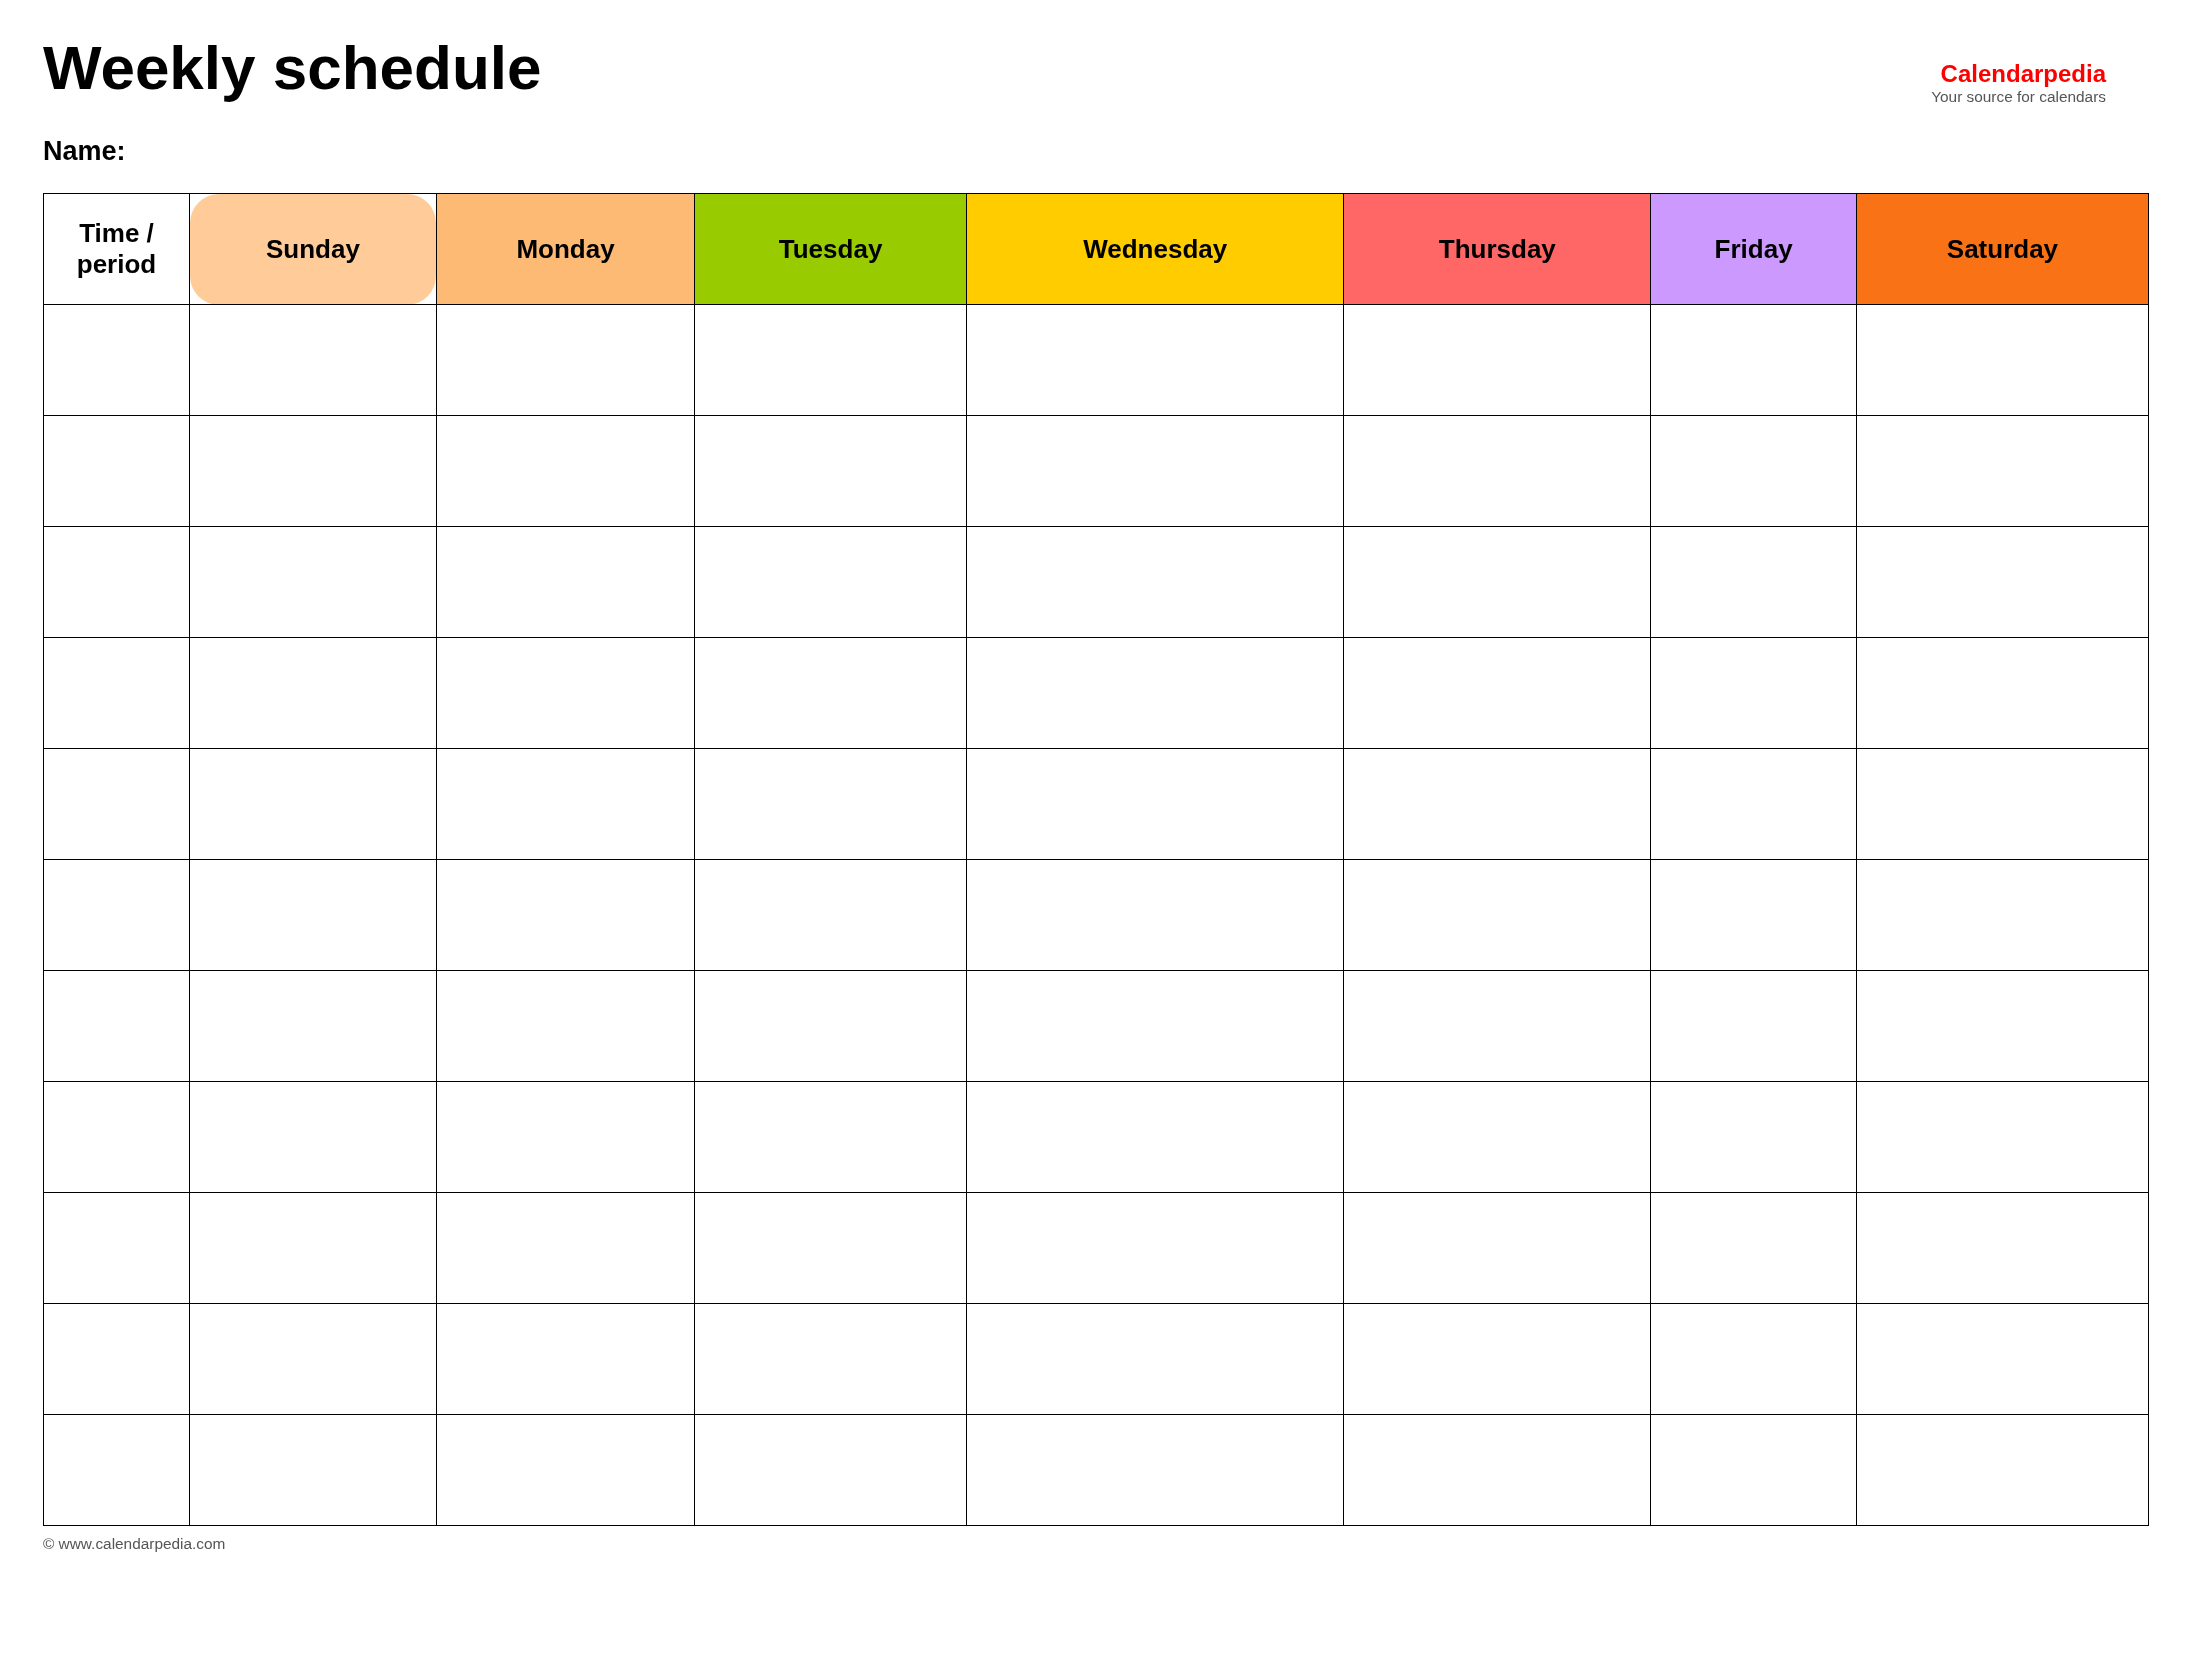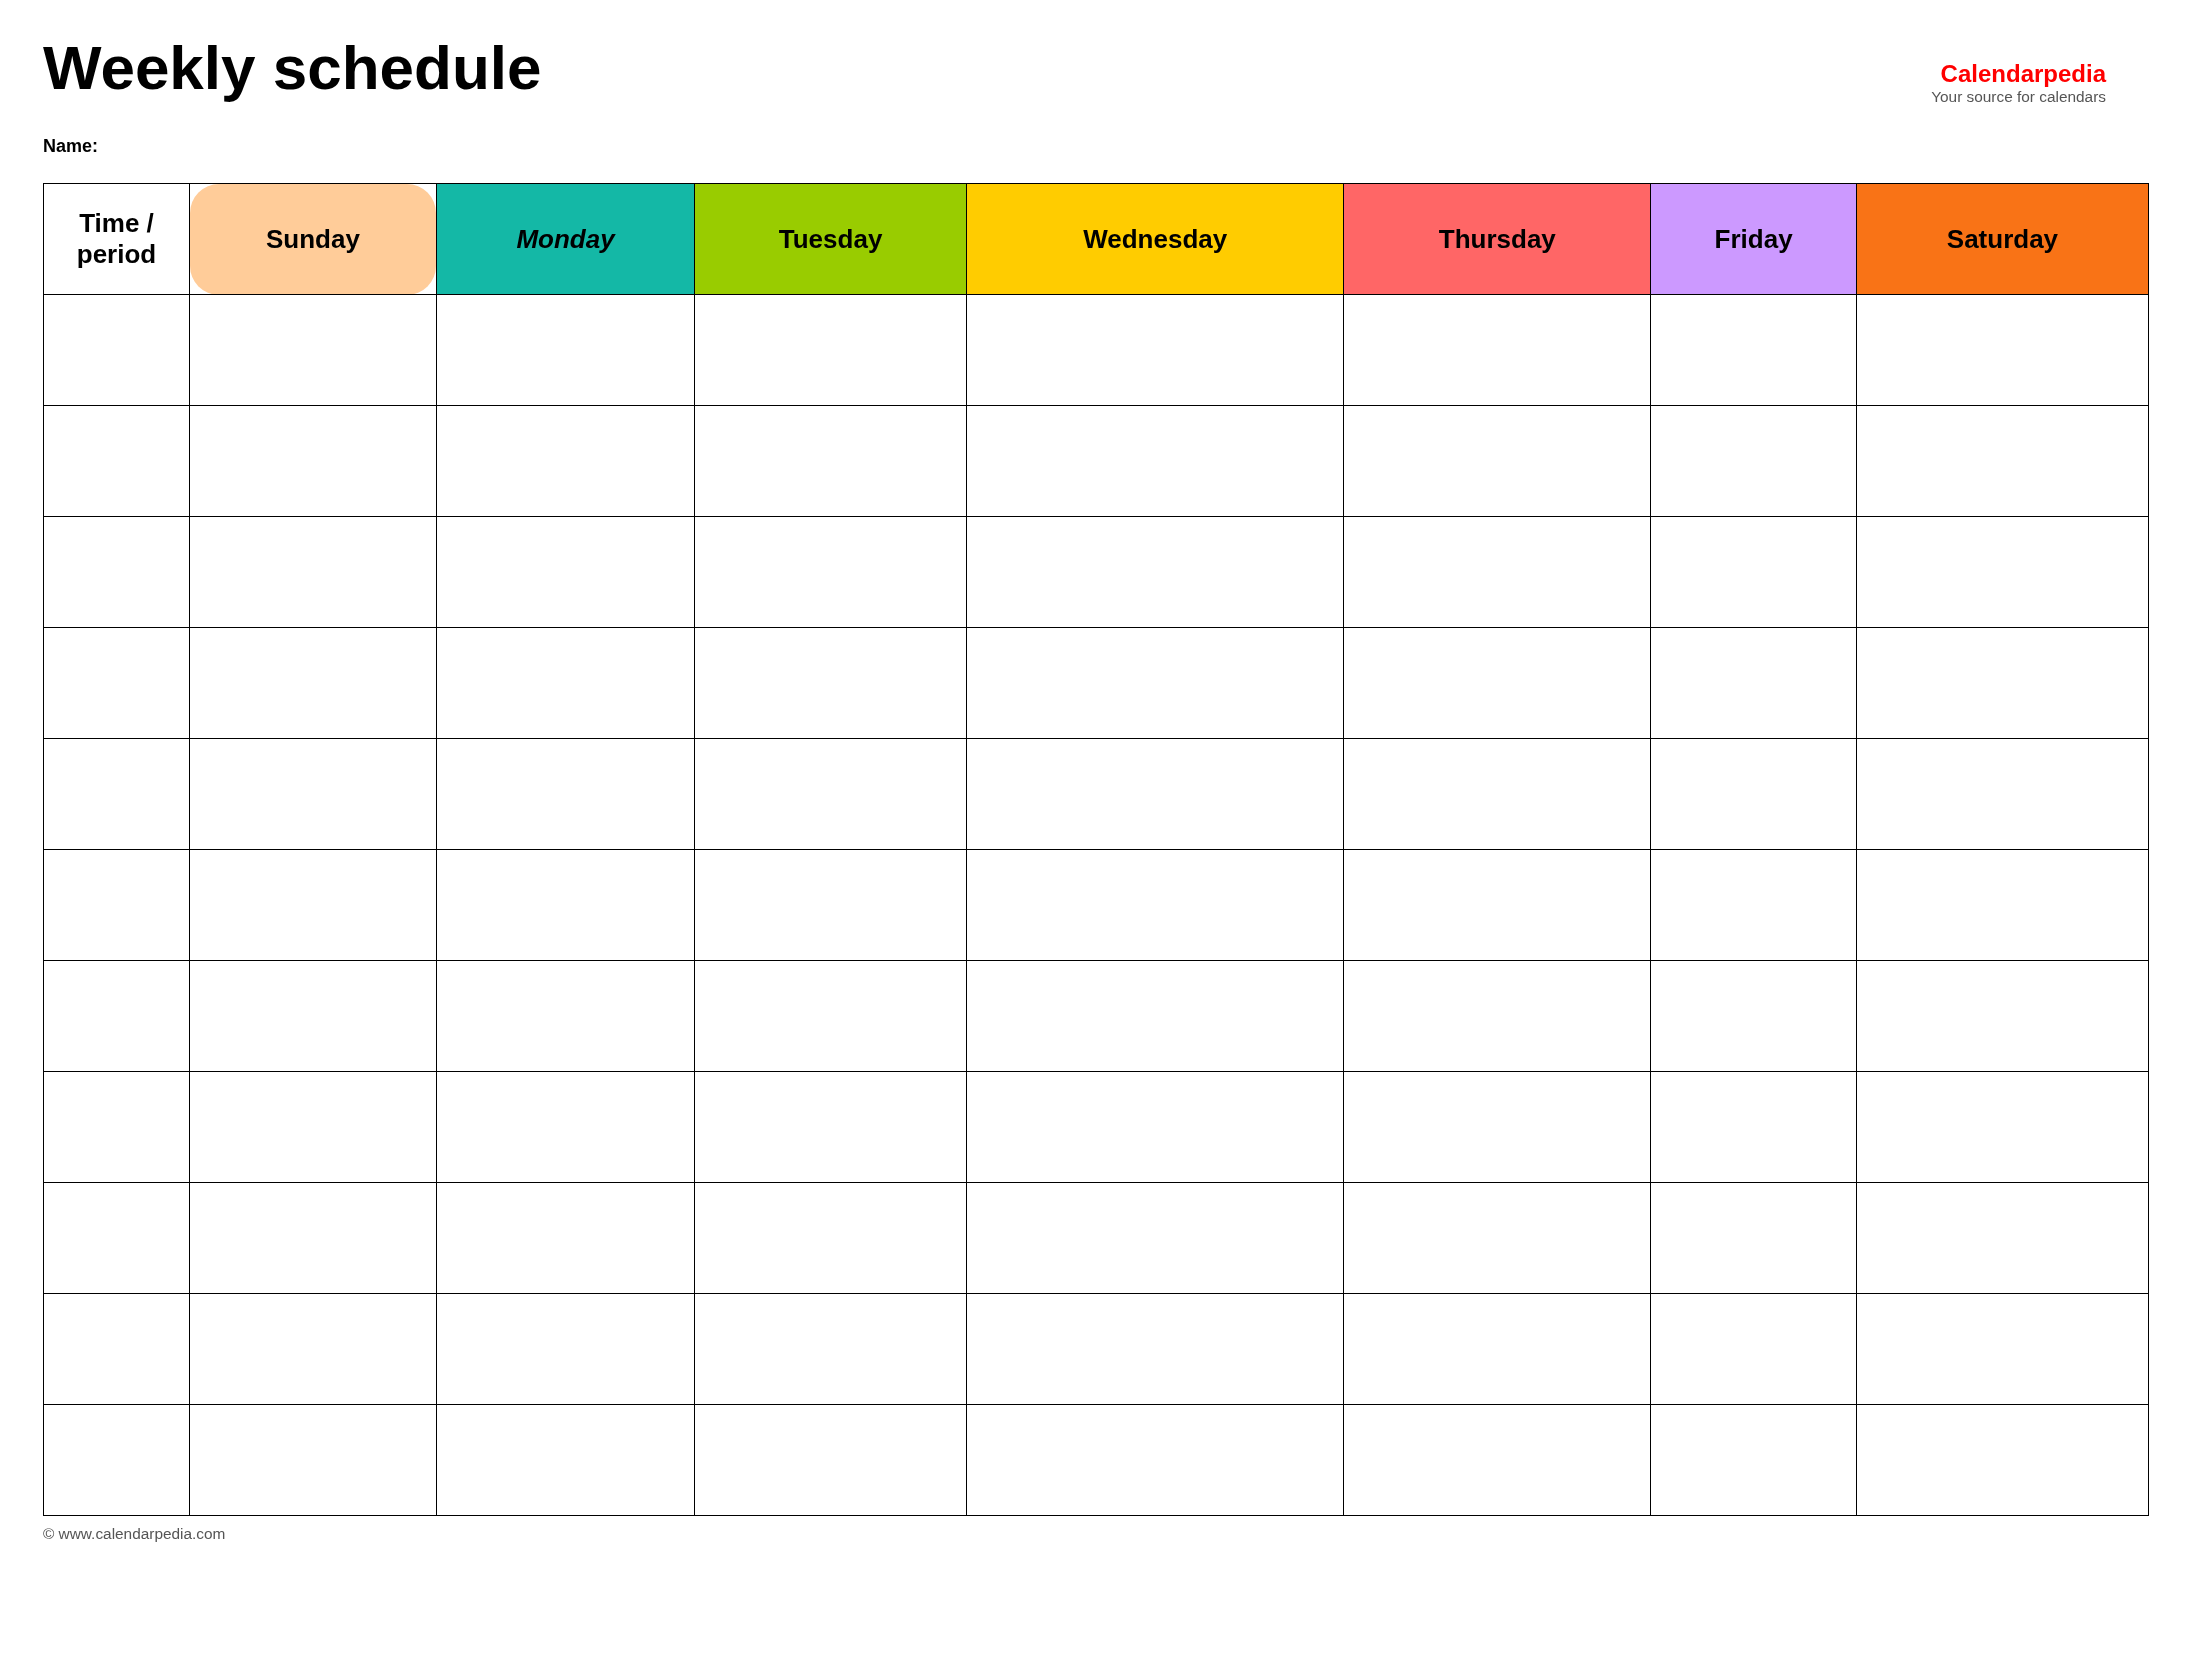--- a/index.html
+++ b/index.html
@@ -18,21 +18,21 @@
 
     .page-title {
       font-size: 62px;
       font-weight: bold;
       color: #000000;
       margin-bottom: 34px;
       line-height: 1.1;
     }
 
     .name-label {
-      font-size: 18px;
+      font-size: 27px;
       font-weight: bold;
       color: #000000;
       margin-bottom: 26px;
     }
 
     .logo-container {
       position: absolute;
       top: 26px;
       right: 43px;
       text-align: right;
@@ -83,22 +83,21 @@
       width: 146px;
       background-color: #ffffff;
     }
 
     .col-sunday {
       background-color: #ffcc99;
       border-radius: 29px;
     }
 
     .col-monday {
-      background-color: #14b8a6;
-      font-style: italic;
+      background-color: #fdba74;
     }
 
     .col-tuesday {
       background-color: #99cc00;
     }
 
     .col-wednesday {
       background-color: #ffcc00;
     }
 

